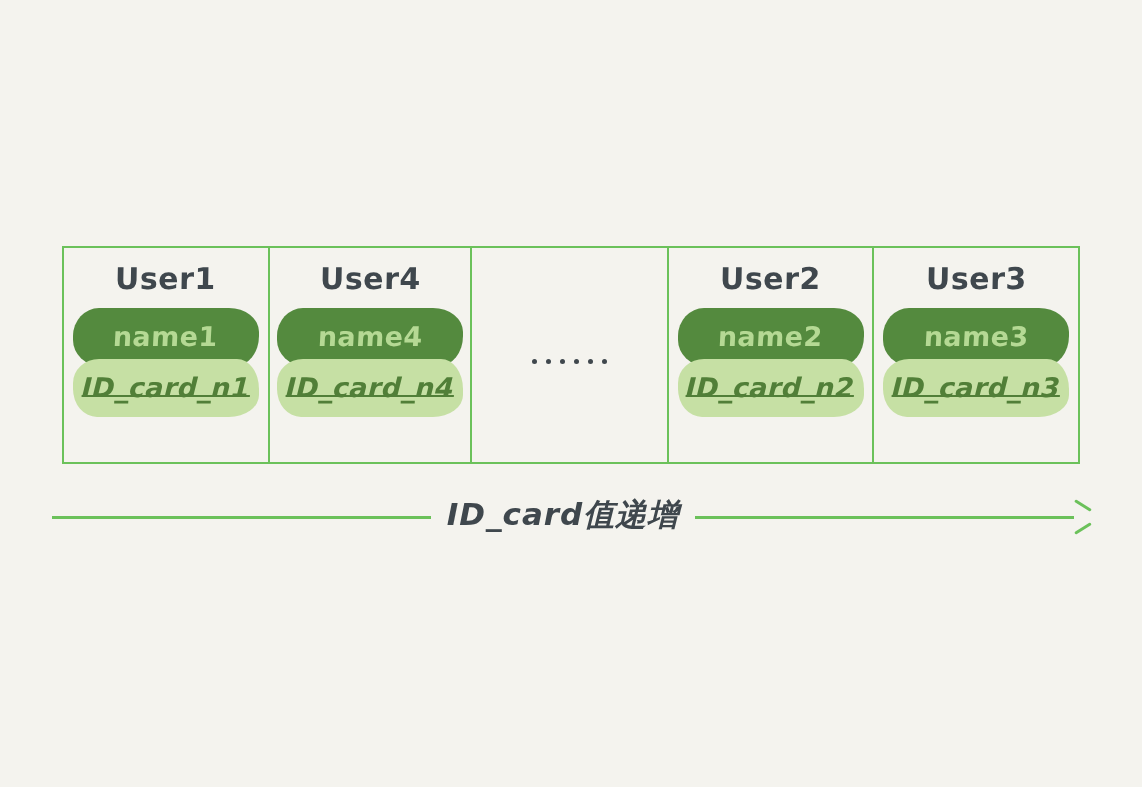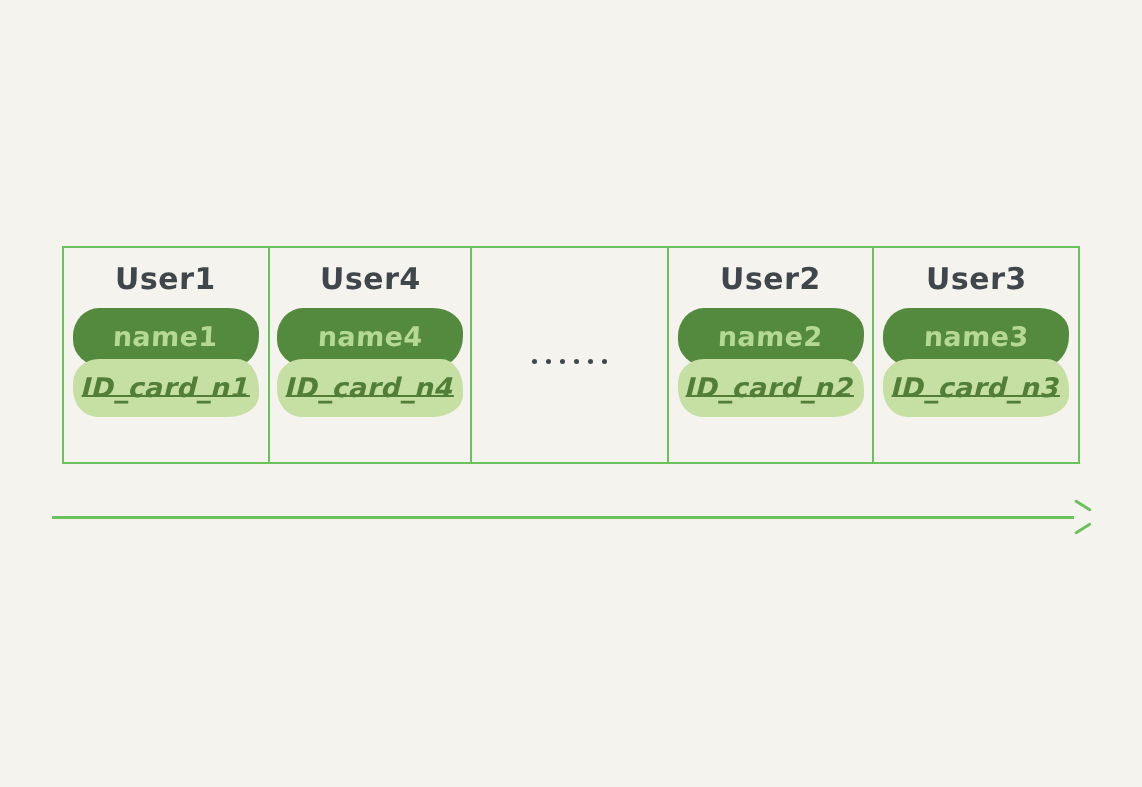--- a/index.html
+++ b/index.html
@@ -220,17 +220,18 @@
       </div>
       <div class="pill light">
         <span class="ptext">ID_card_n3</span>
       </div>
     </div>
 
   </div>
 
   <div class="arrow-row">
     <div class="arrow-line"></div>
+    <div class="arrow-label">ID_card值递增</div>
     <div class="arrow-line"></div>
     <div class="arrow-head"></div>
   </div>
 
 </div>
 
 </body></html>

